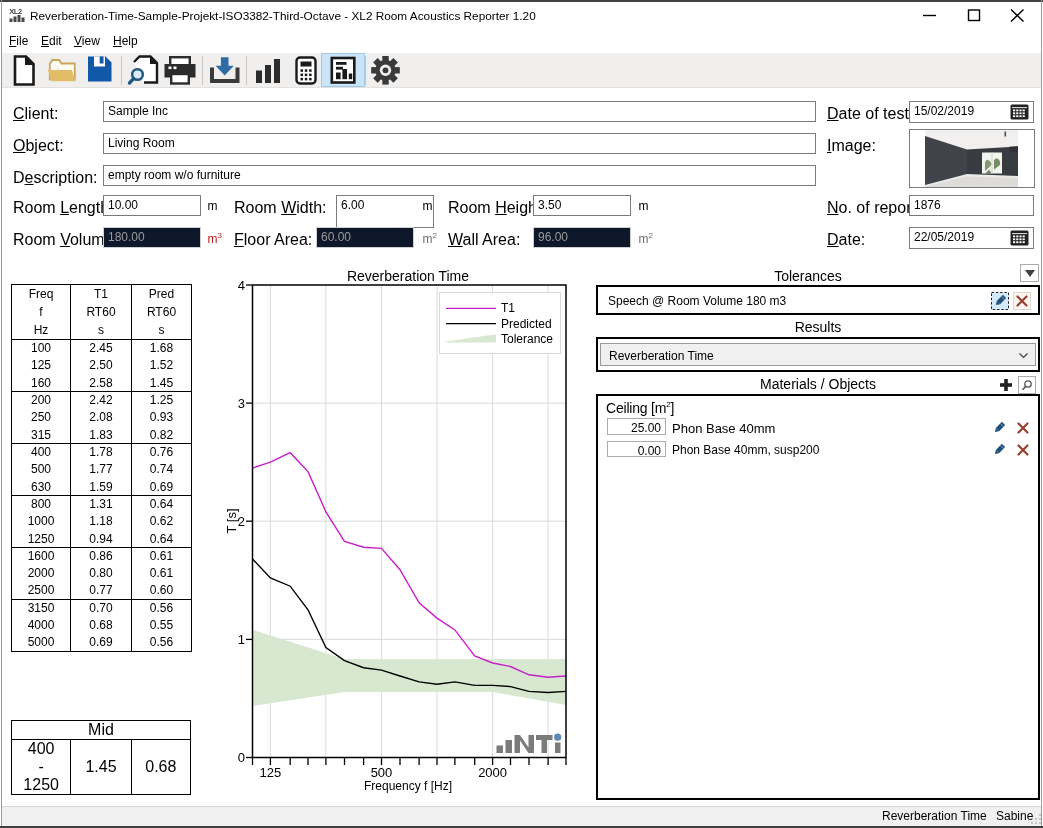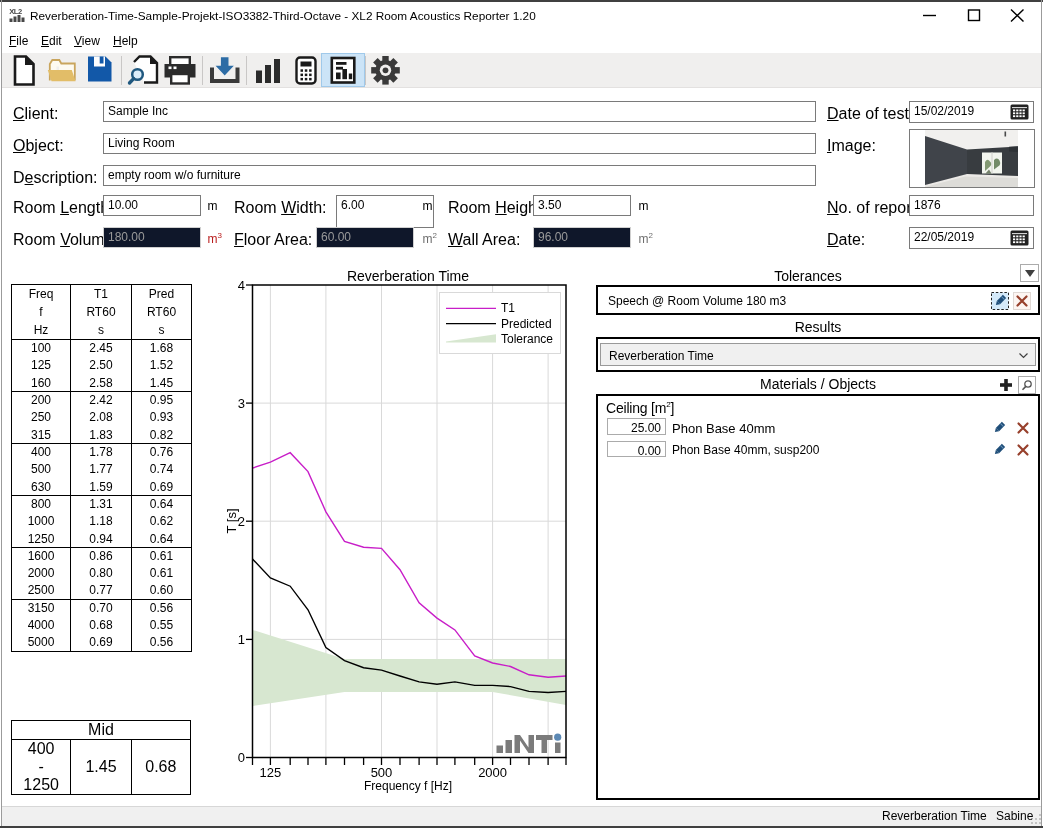--- a/index.html
+++ b/index.html
@@ -256,21 +256,21 @@
         <td>1.52</td>
       </tr>
 <tr>
         <td>160</td>
         <td>2.58</td>
         <td>1.45</td>
       </tr>
 <tr class="gtop">
         <td>200</td>
         <td>2.42</td>
-        <td>0.95</td>
+        <td>1.25</td>
       </tr>
 <tr>
         <td>250</td>
         <td>2.08</td>
         <td>0.93</td>
       </tr>
 <tr>
         <td>315</td>
         <td>1.83</td>
         <td>0.82</td>

